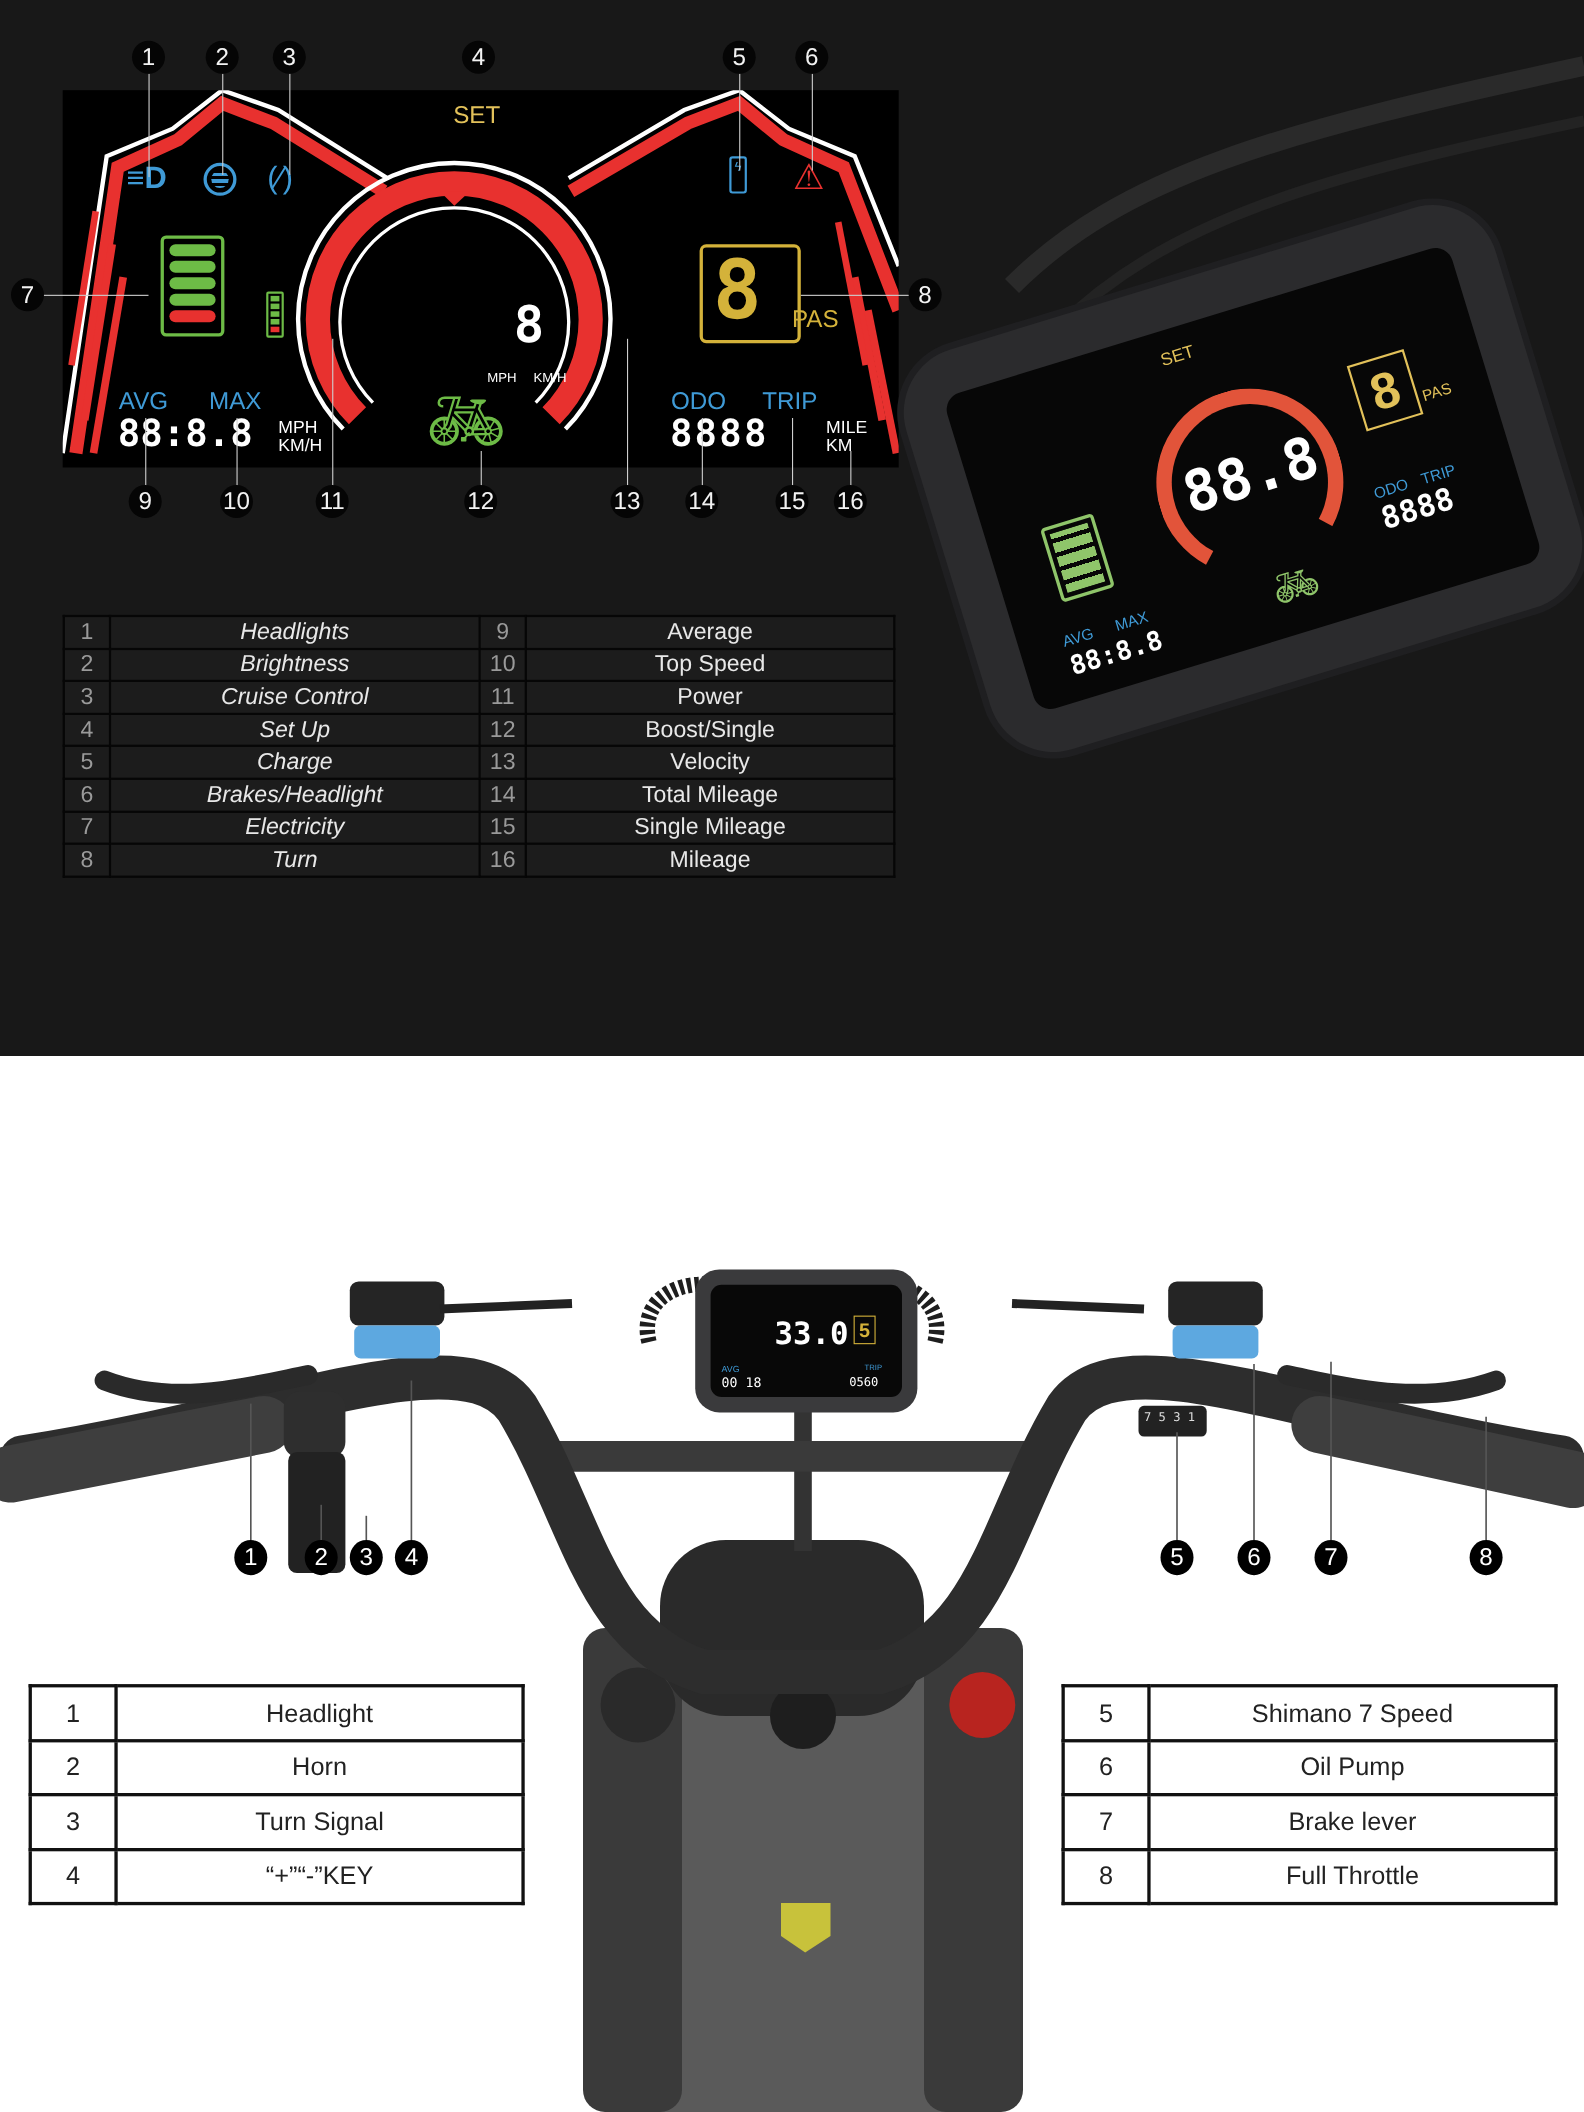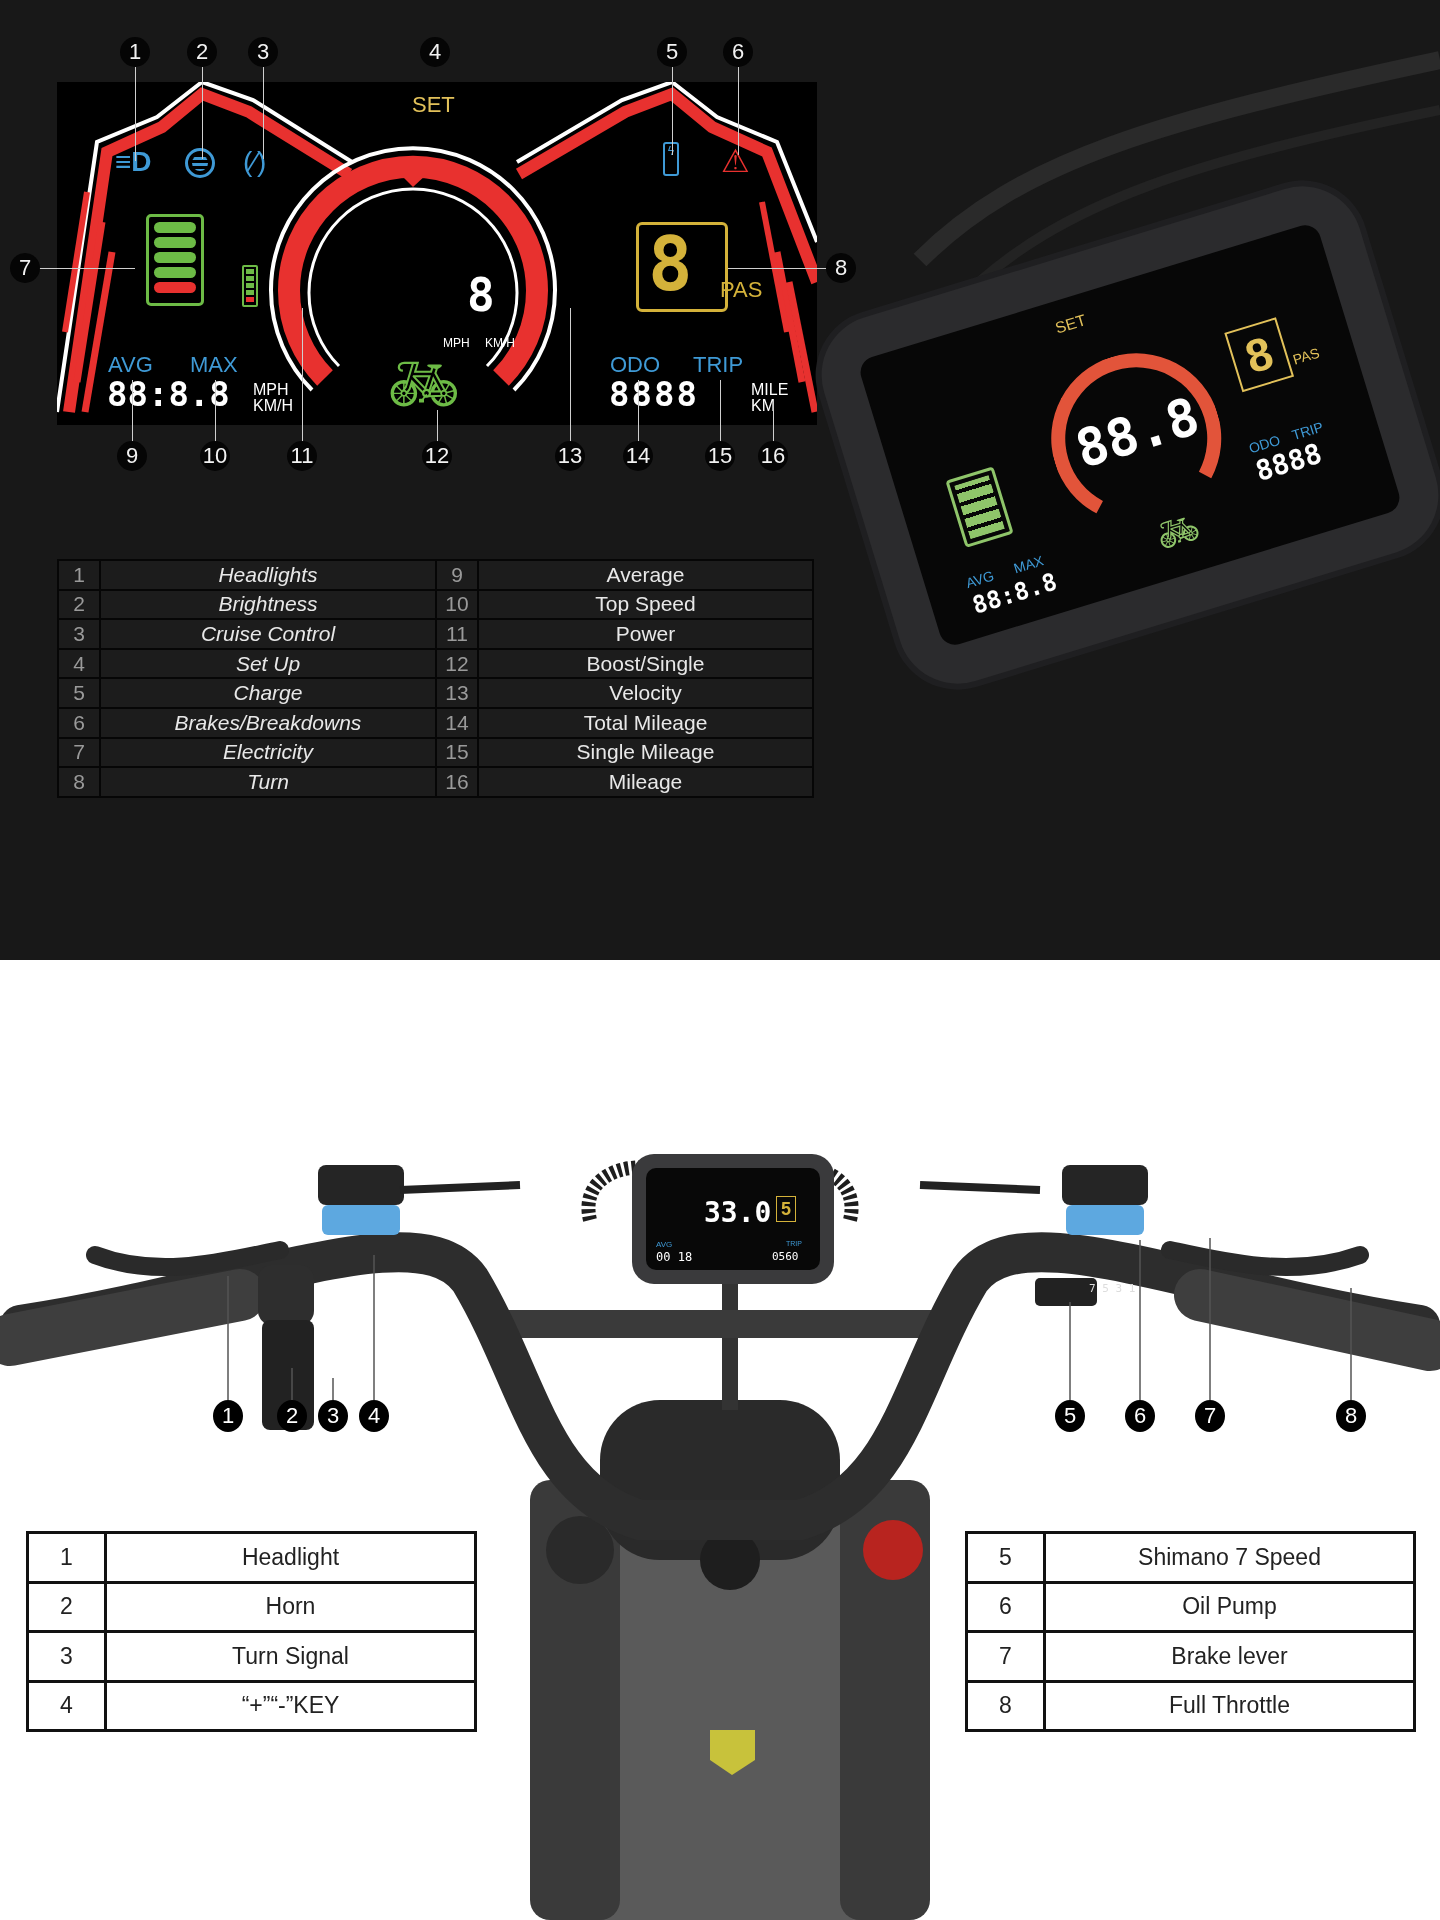--- a/index.html
+++ b/index.html
@@ -174,21 +174,21 @@
           <td>Boost/Single</td>
         </tr>
       <tr>
           <td class="num">5</td>
           <td class="lbl">Charge</td>
           <td class="num">13</td>
           <td>Velocity</td>
         </tr>
       <tr>
           <td class="num">6</td>
-          <td class="lbl">Brakes/Breakdowns</td>
+          <td class="lbl">Brakes/Headlight</td>
           <td class="num">14</td>
           <td>Total Mileage</td>
         </tr>
       <tr>
           <td class="num">7</td>
           <td class="lbl">Electricity</td>
           <td class="num">15</td>
           <td>Single Mileage</td>
         </tr>
       <tr>
@@ -273,21 +273,21 @@
   </svg>
 
   <div style="position:absolute;left:646px;top:208px;width:184px;height:102px;">
     <span class="seg" style="left:58px;top:28px;font-size:28px;letter-spacing:0;">33.0</span>
     <span style="position:absolute;left:130px;top:28px;width:20px;height:26px;border:1.5px solid #d4b23a;color:#d4b23a;font-size:18px;text-align:center;line-height:24px;font-weight:bold;">5</span>
     <span style="position:absolute;left:10px;top:72px;color:#3f9ad6;font-size:8px;">AVG</span>
     <span style="position:absolute;left:10px;top:82px;color:#fff;font-size:12px;font-family:'DejaVu Sans Mono',monospace;">00 18</span>
     <span style="position:absolute;left:140px;top:72px;color:#3f9ad6;font-size:7px;">TRIP</span>
     <span style="position:absolute;left:126px;top:82px;color:#fff;font-size:11px;font-family:'DejaVu Sans Mono',monospace;">0560</span>
   </div>
-  <span style="position:absolute;left:1089px;top:322px;color:#ddd;font-size:11px;font-family:'DejaVu Sans Mono',monospace;">7 5 3 1</span>
+  <span style="position:absolute;left:1040px;top:322px;color:#ddd;font-size:11px;font-family:'DejaVu Sans Mono',monospace;">7 5 3 1</span>
 
   <div class="bcallout" style="left:213px;top:440px;">1</div>
   <div class="bcallout" style="left:277px;top:440px;">2</div>
   <div class="bcallout" style="left:318px;top:440px;">3</div>
   <div class="bcallout" style="left:359px;top:440px;">4</div>
   <div class="bcallout" style="left:1055px;top:440px;">5</div>
   <div class="bcallout" style="left:1125px;top:440px;">6</div>
   <div class="bcallout" style="left:1195px;top:440px;">7</div>
   <div class="bcallout" style="left:1336px;top:440px;">8</div>
 </section>

